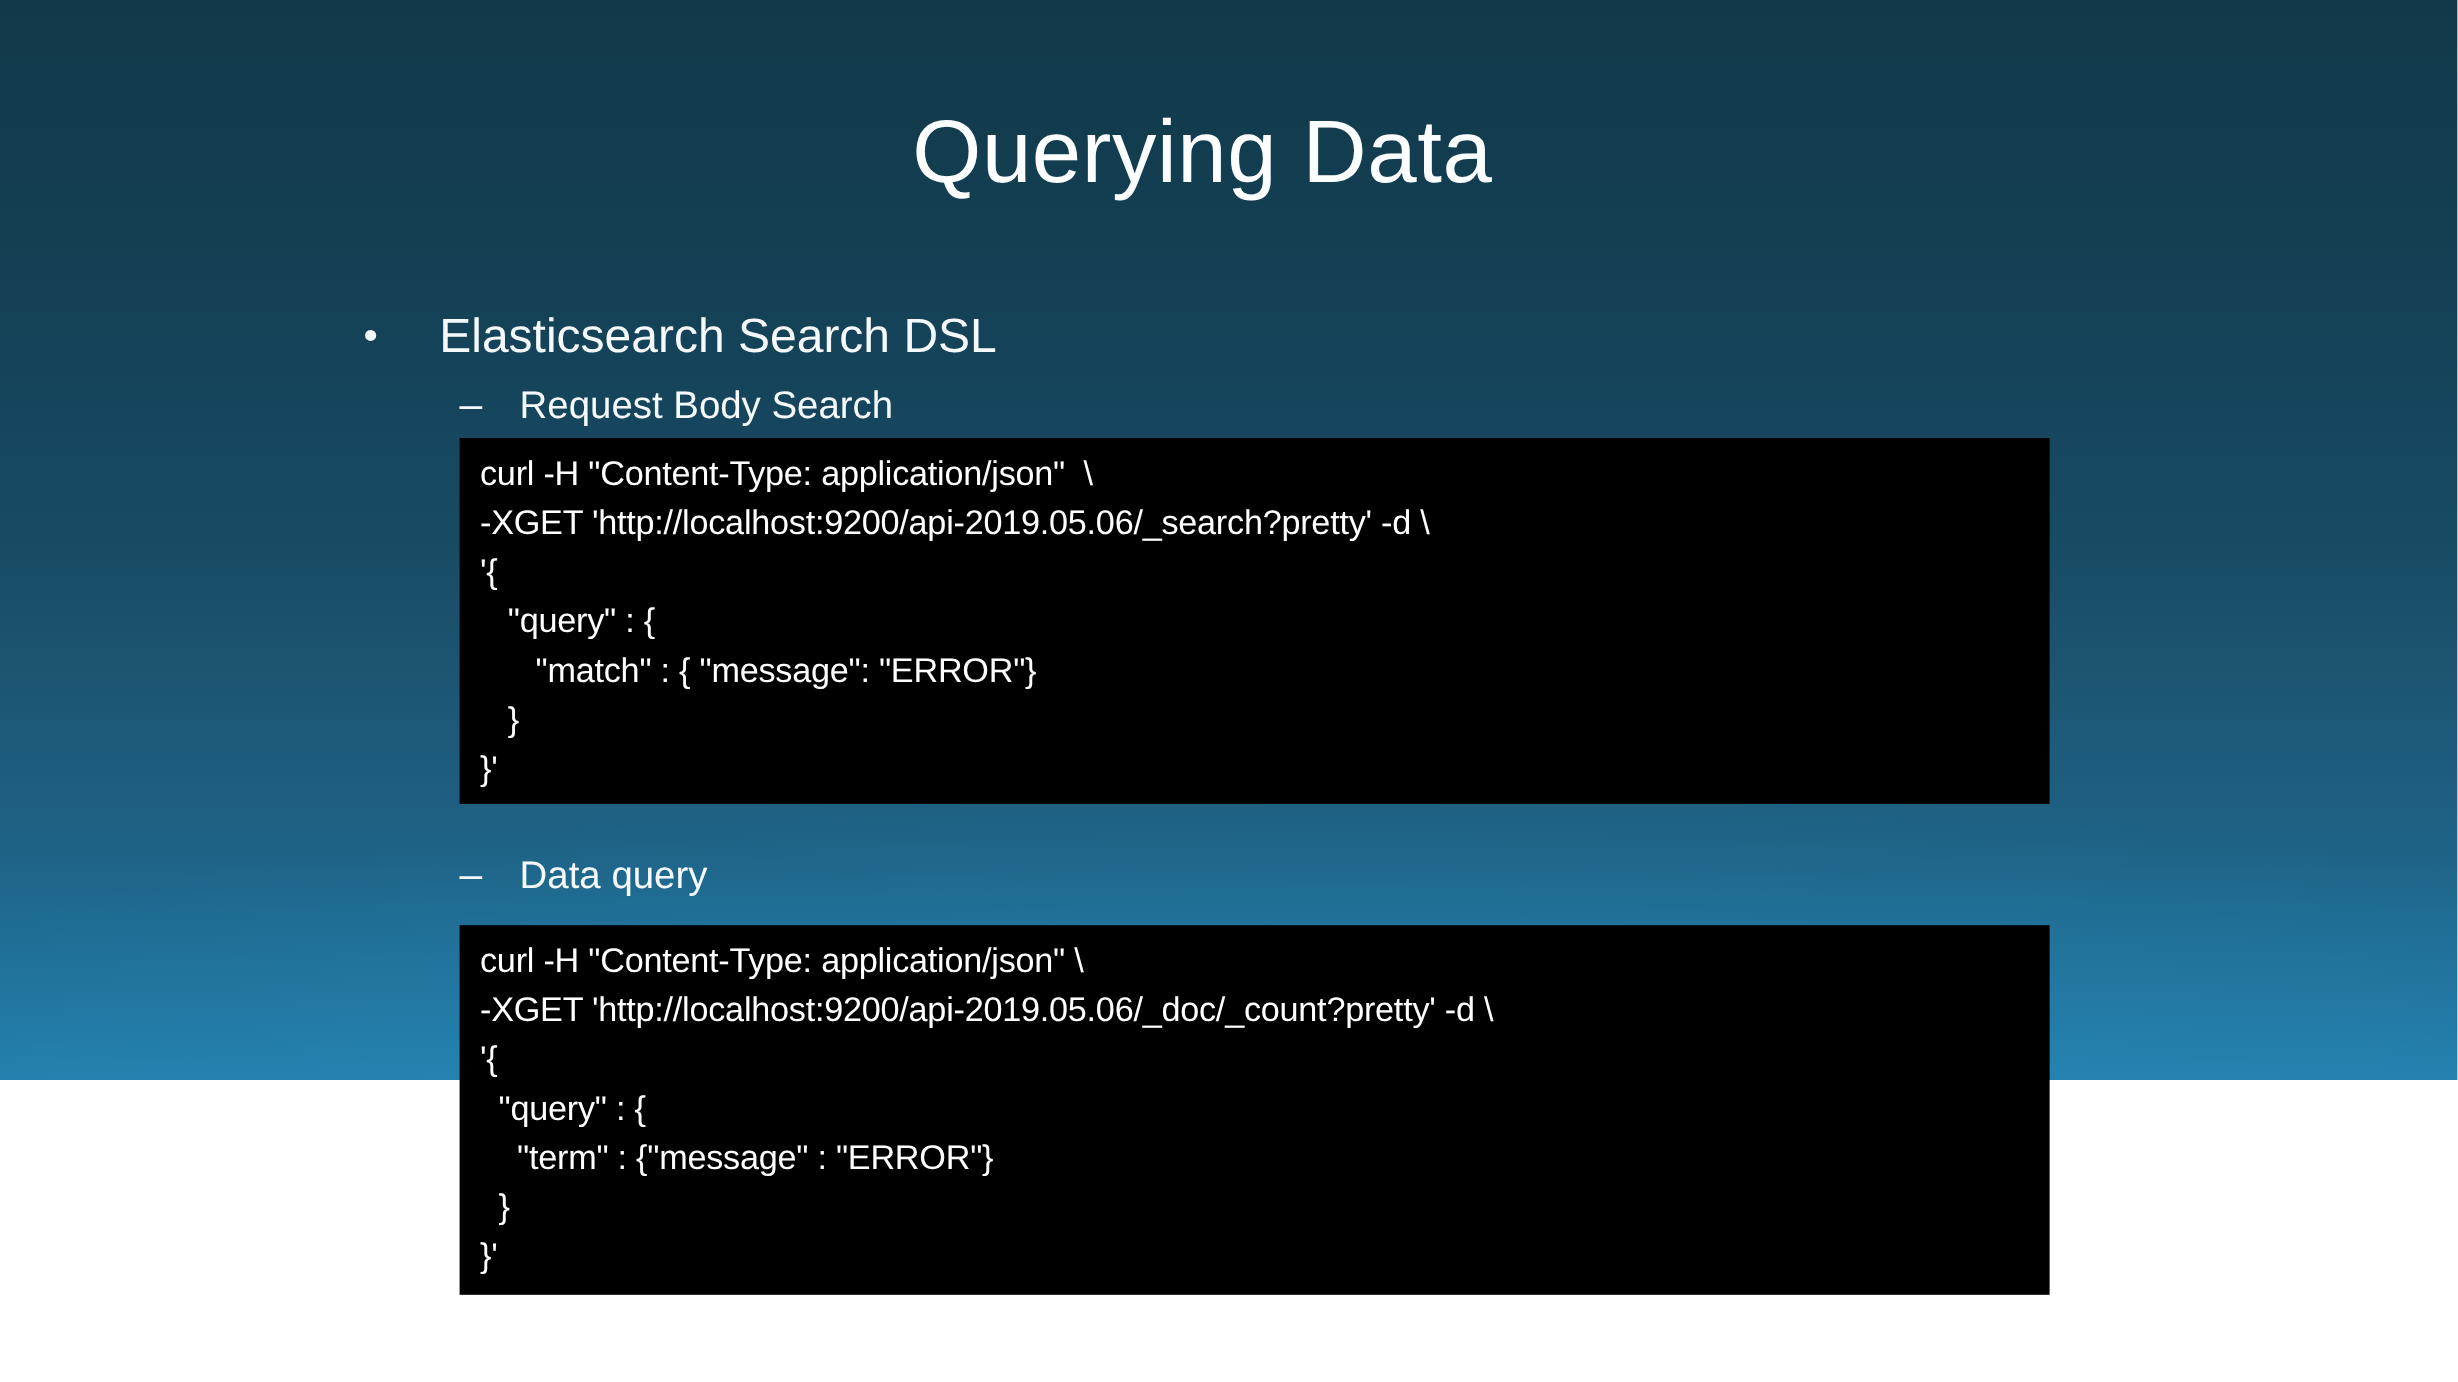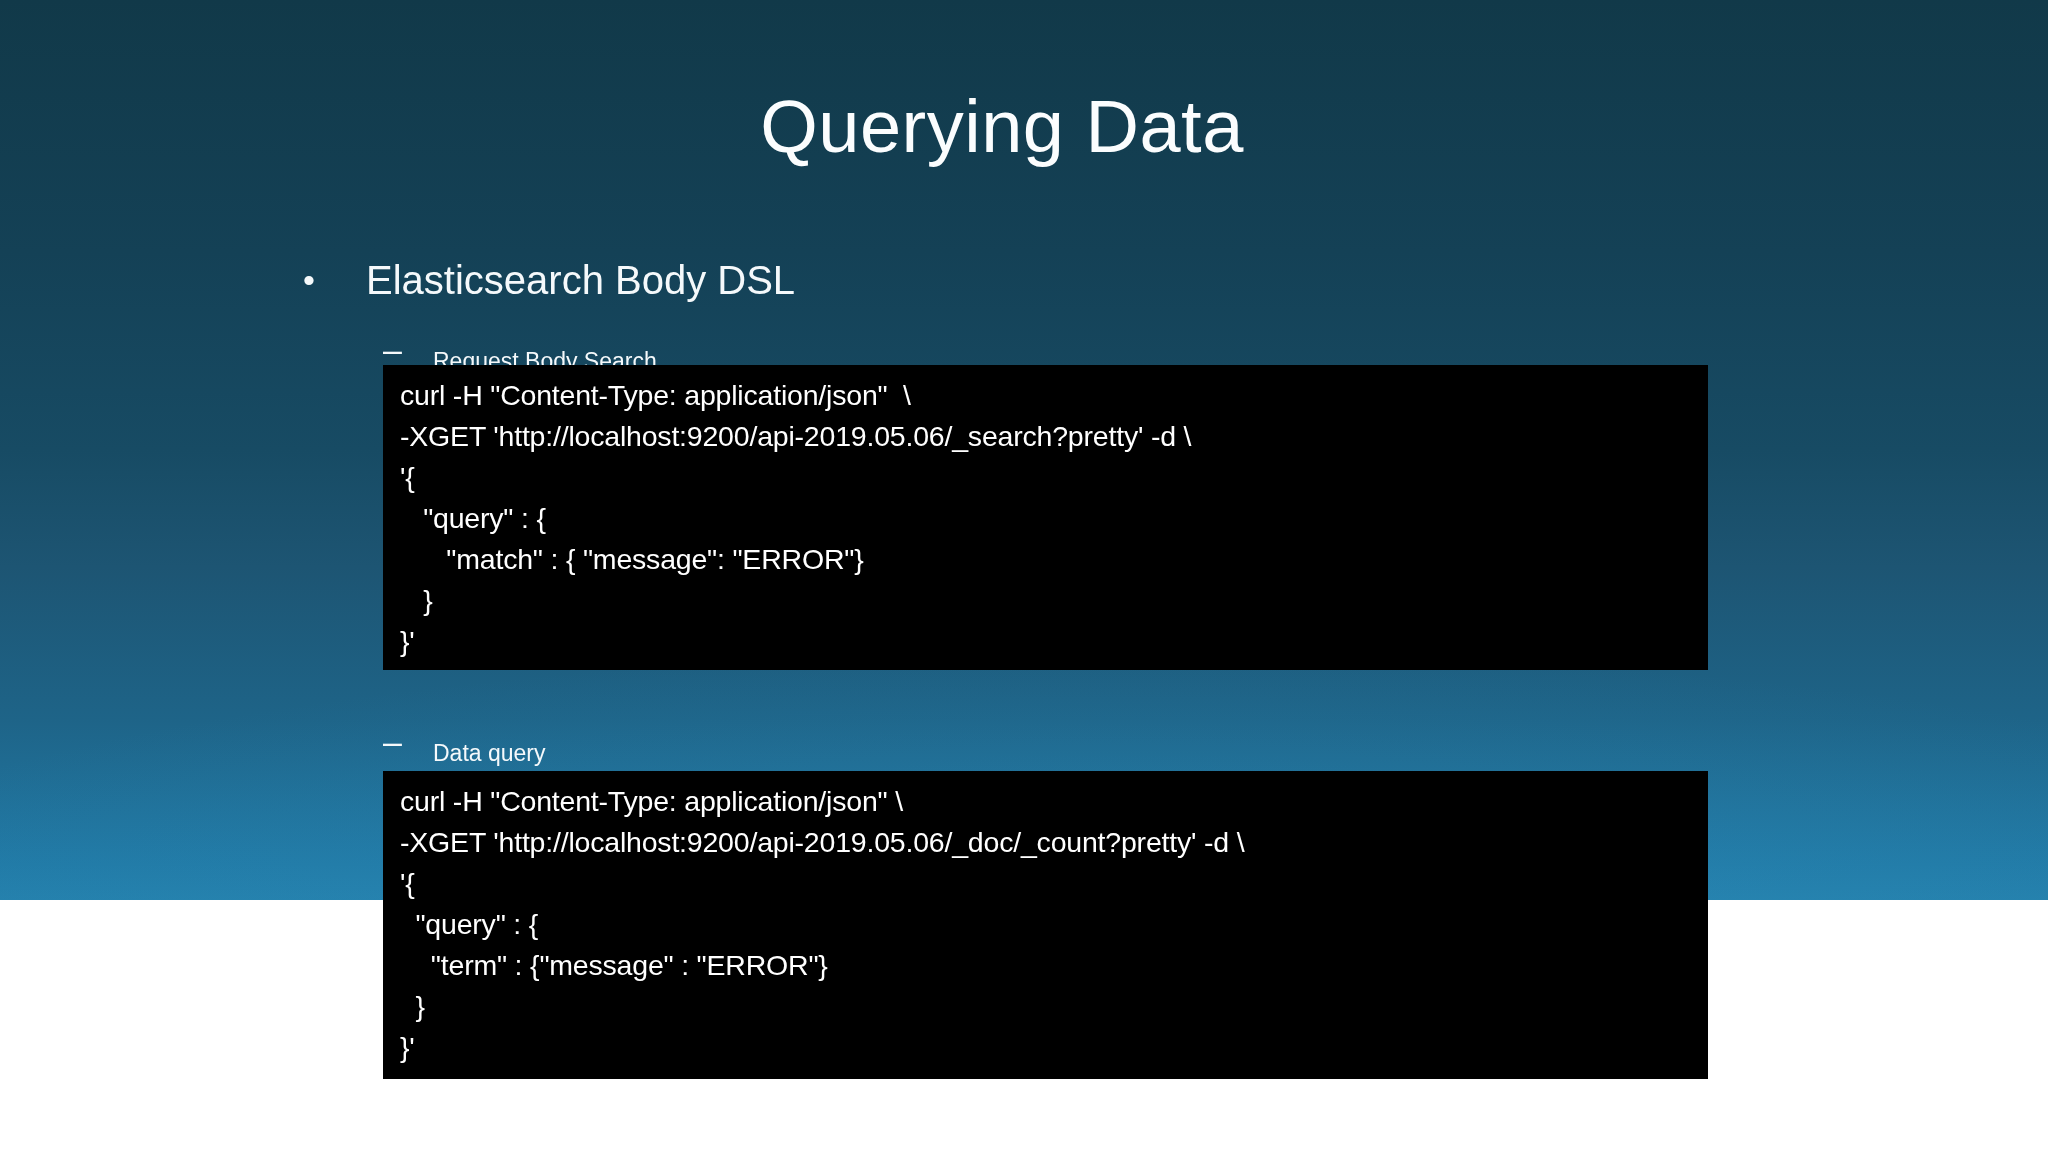--- a/index.html
+++ b/index.html
@@ -53,23 +53,22 @@
     display: flex;
     align-items: center;
     color: #f5f9fb;
   }
   .sub-row .marker {
     font-size: 34px;
     width: 50px;
     line-height: 42px;
   }
   .sub-row .text {
-    font-size: 23px;
+    font-size: 32px;
     line-height: 42px;
-    margin-top: 24px;
   }
   #sub-row-1 { top: 316px; }
   #sub-row-2 { top: 708px; }
   .code-block {
     position: absolute;
     left: 383px;
     width: 1325px;
     box-sizing: border-box;
     background: #000000;
     color: #ffffff;
@@ -86,21 +85,21 @@
 </style>
 </head>
 <body>
 
 <div class="slide">
 
   <h1 class="slide-title">Querying Data</h1>
 
   <div class="bullet-row">
     <span class="marker">•</span>
-    <span class="text">Elasticsearch Body DSL</span>
+    <span class="text">Elasticsearch Search DSL</span>
   </div>
 
   <div class="sub-row" id="sub-row-1">
     <span class="marker">–</span>
     <span class="text">Request Body Search</span>
   </div>
 
   <pre class="code-block" id="code-block-1">curl -H "Content-Type: application/json"  \
 -XGET 'http://localhost:9200/api-2019.05.06/_search?pretty' -d \
 '{

